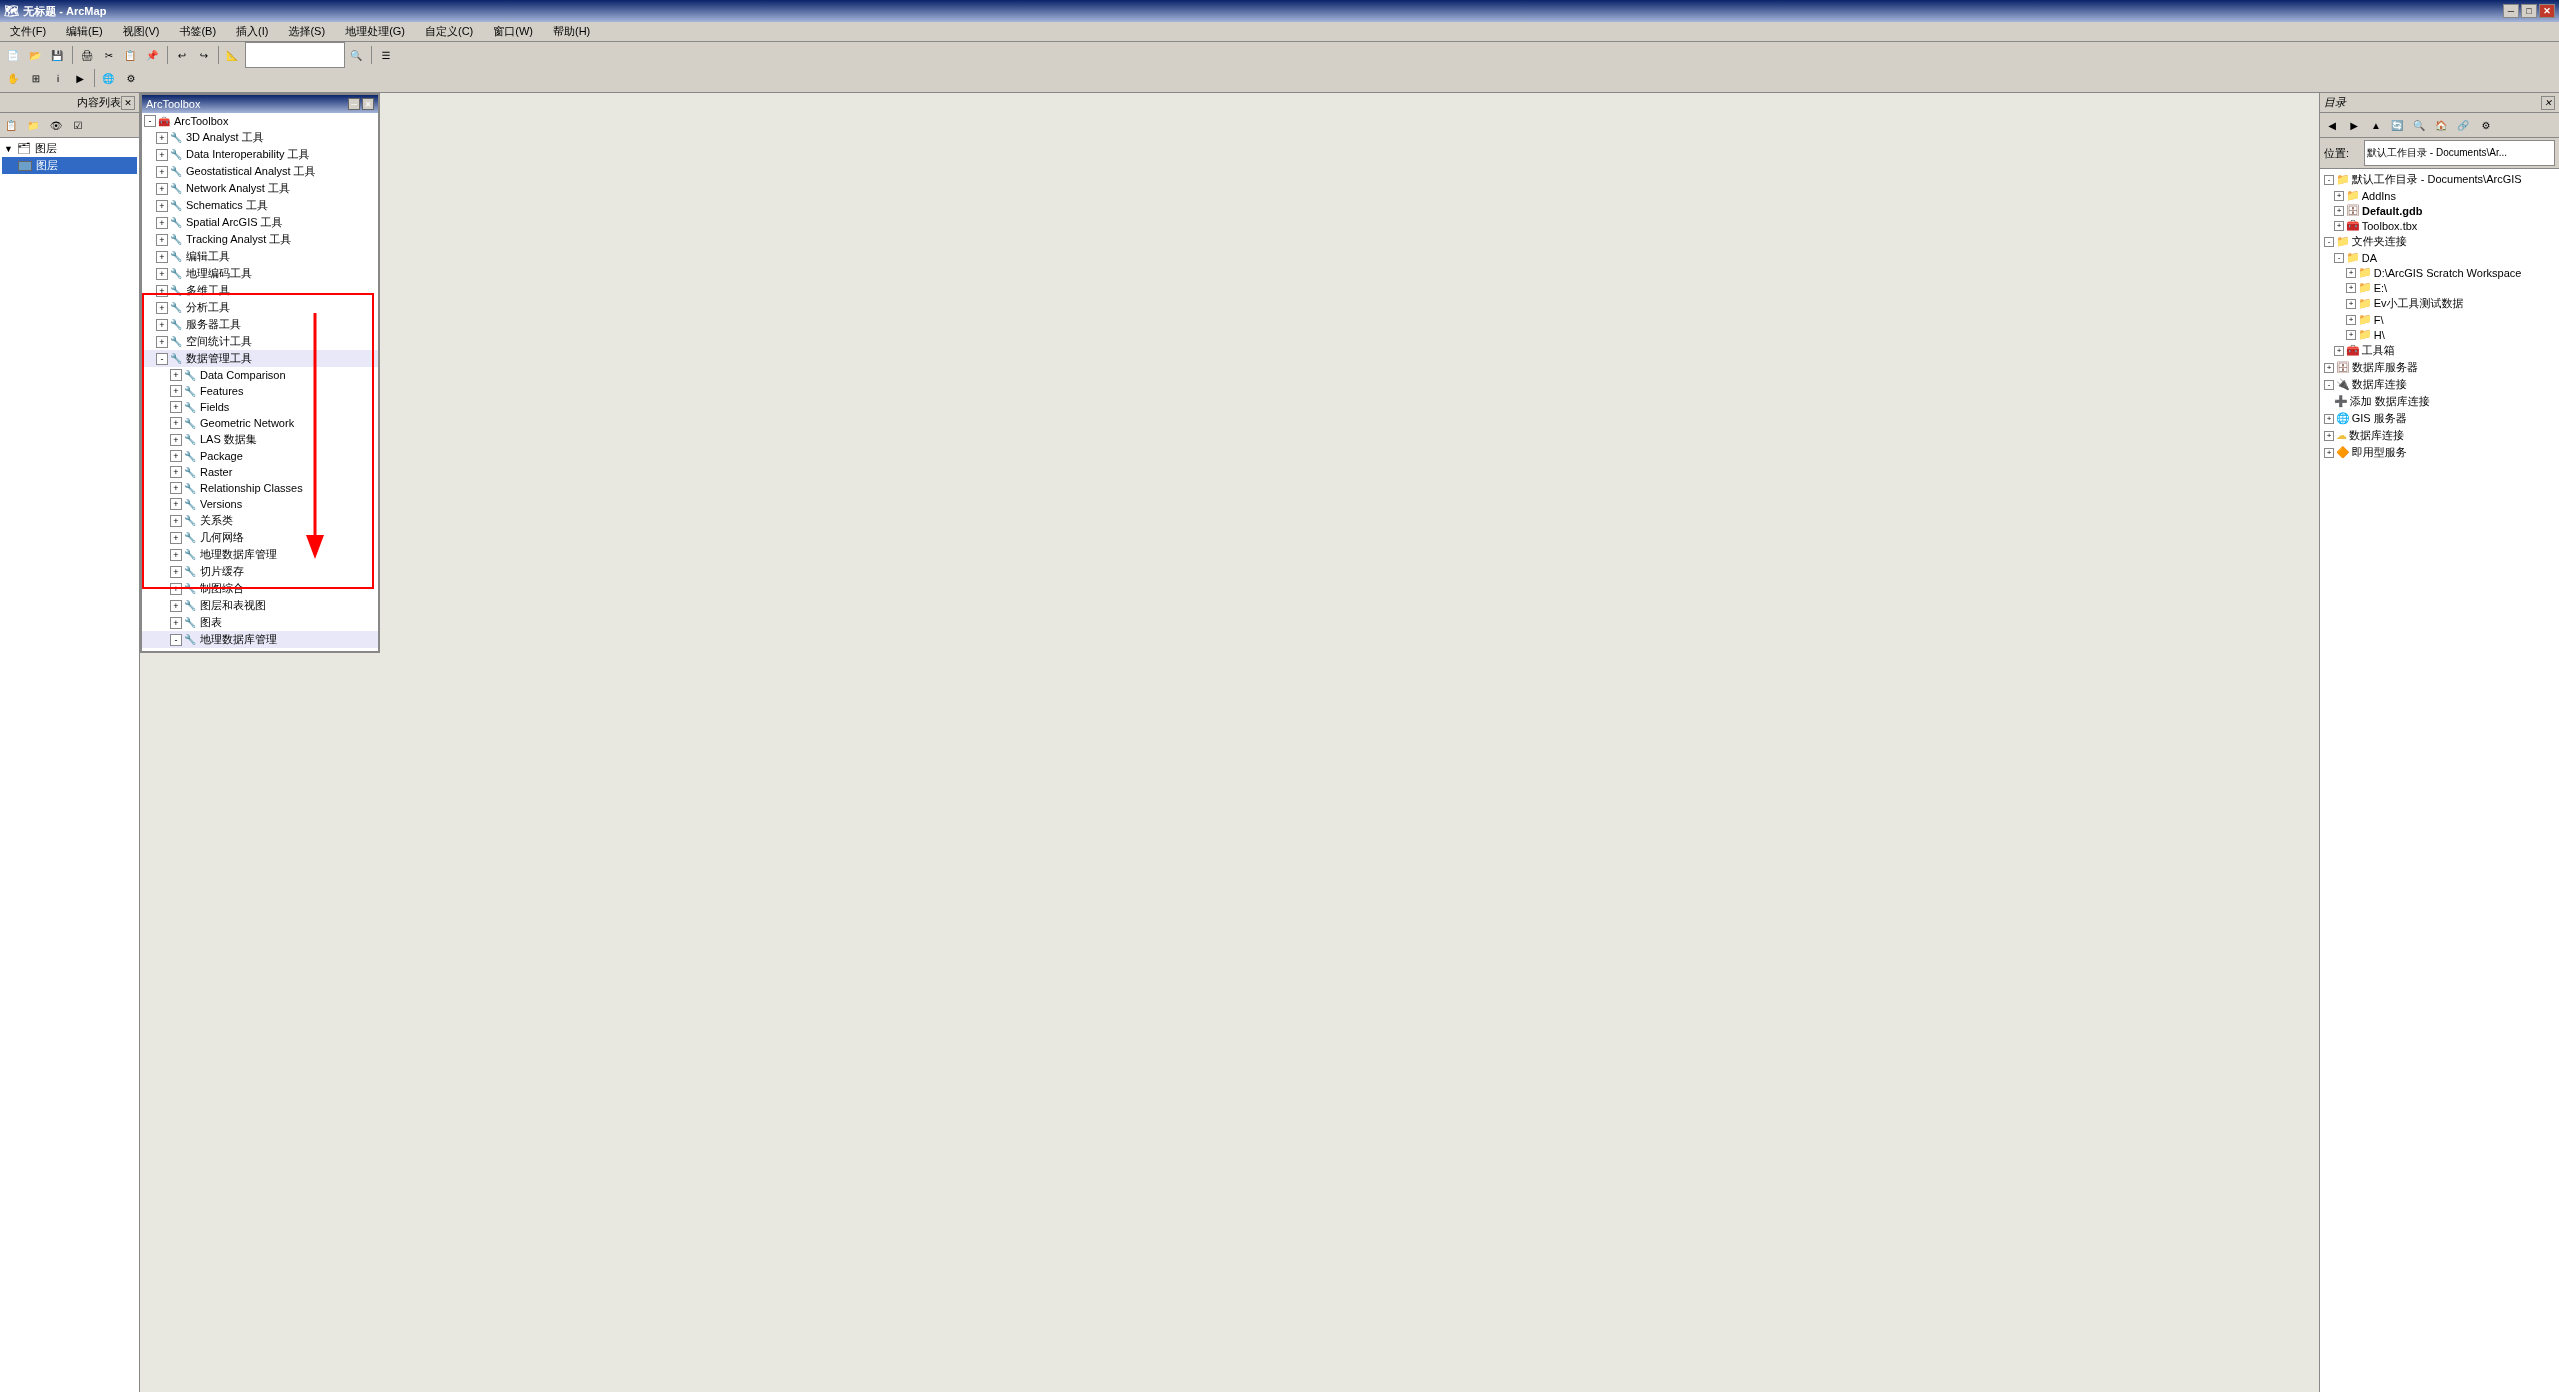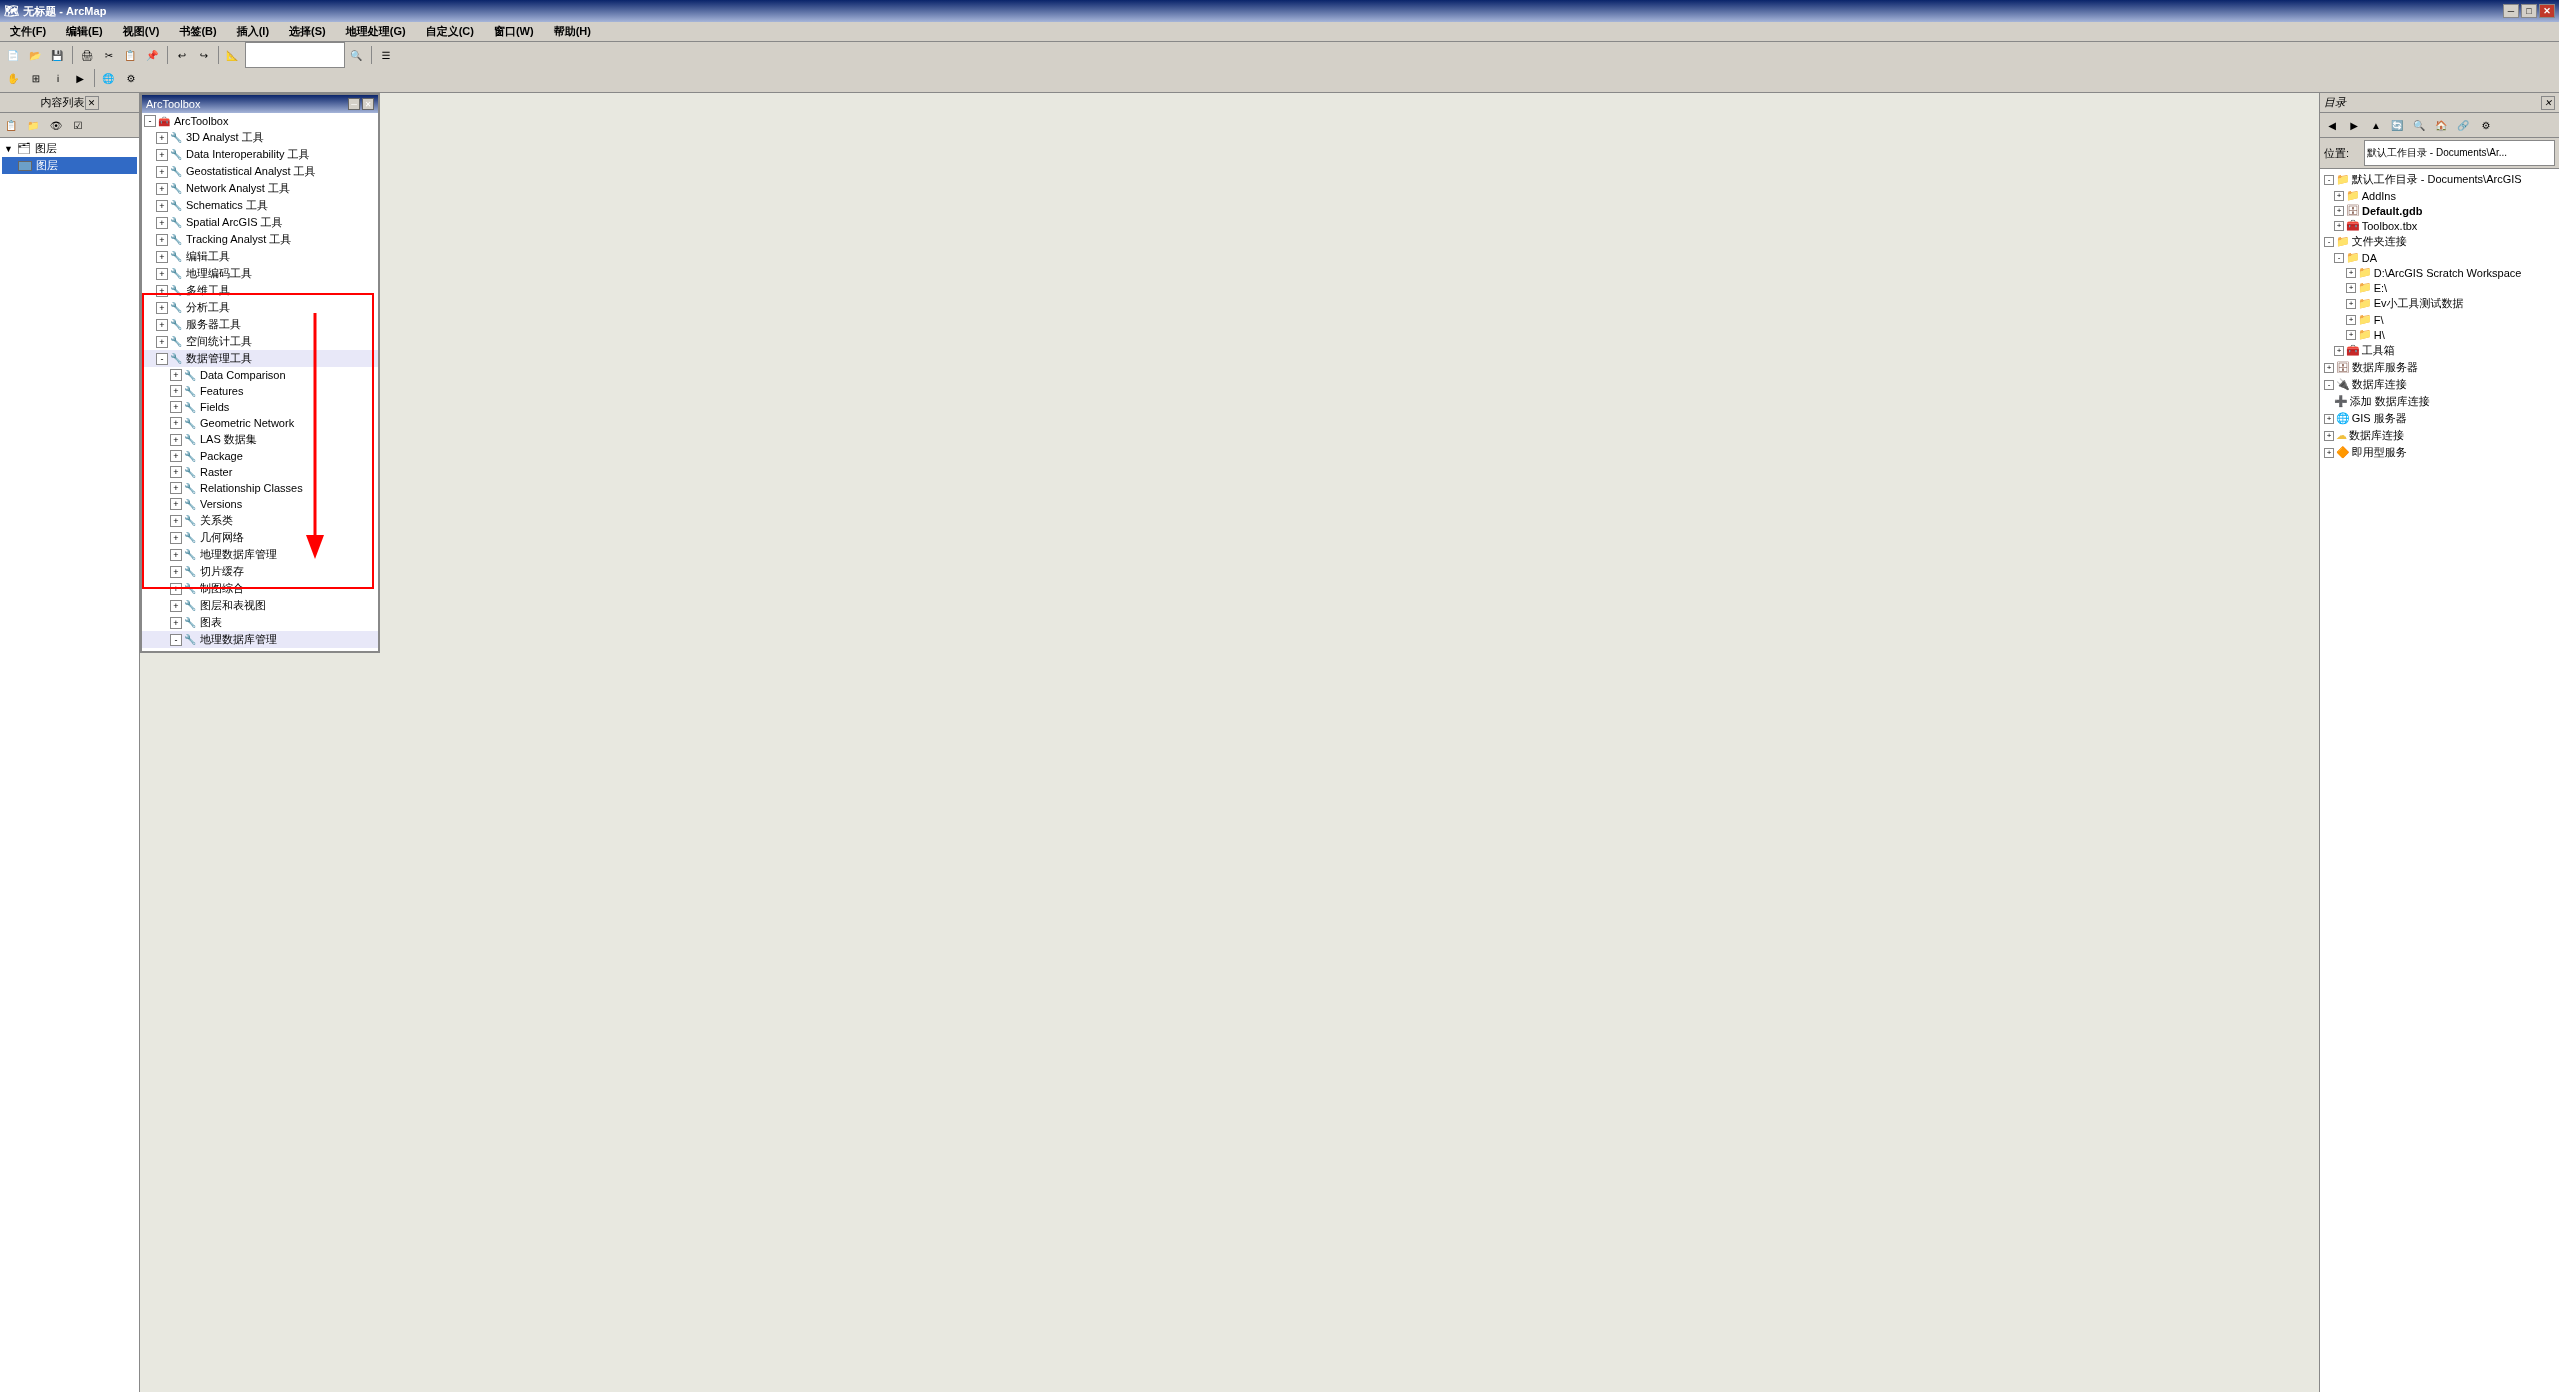--- a/index.html
+++ b/index.html
@@ -43,21 +43,20 @@
       display: flex;
       align-items: center;
       padding: 0 4px;
       border-bottom: 1px solid #888;
       gap: 8px;
     }
     .menu-item {
       padding: 2px 6px;
       cursor: pointer;
       font-size: 11px;
-      font-weight: bold;
     }
 
     
     .toolbar-area {
       background: #d4d0c8;
       border-bottom: 1px solid #888;
       padding: 2px 4px;
     }
     .toolbar-row {
       display: flex;
@@ -94,21 +93,21 @@
       border-right: 1px solid #888;
       display: flex;
       flex-direction: column;
     }
     .panel-header {
       background: #d4d0c8;
       border-bottom: 1px solid #888;
       padding: 2px 4px;
       display: flex;
       align-items: center;
-      justify-content: center;
+      justify-content: flex-end;
       font-size: 11px;
       height: 20px;
     }
     .panel-header-controls { display: flex; gap: 2px; }
     .panel-close-btn {
       width: 14px; height: 14px;
       background: #d4d0c8;
       border: 1px solid #888;
       display: flex; align-items: center; justify-content: center;
       font-size: 9px; cursor: pointer;

